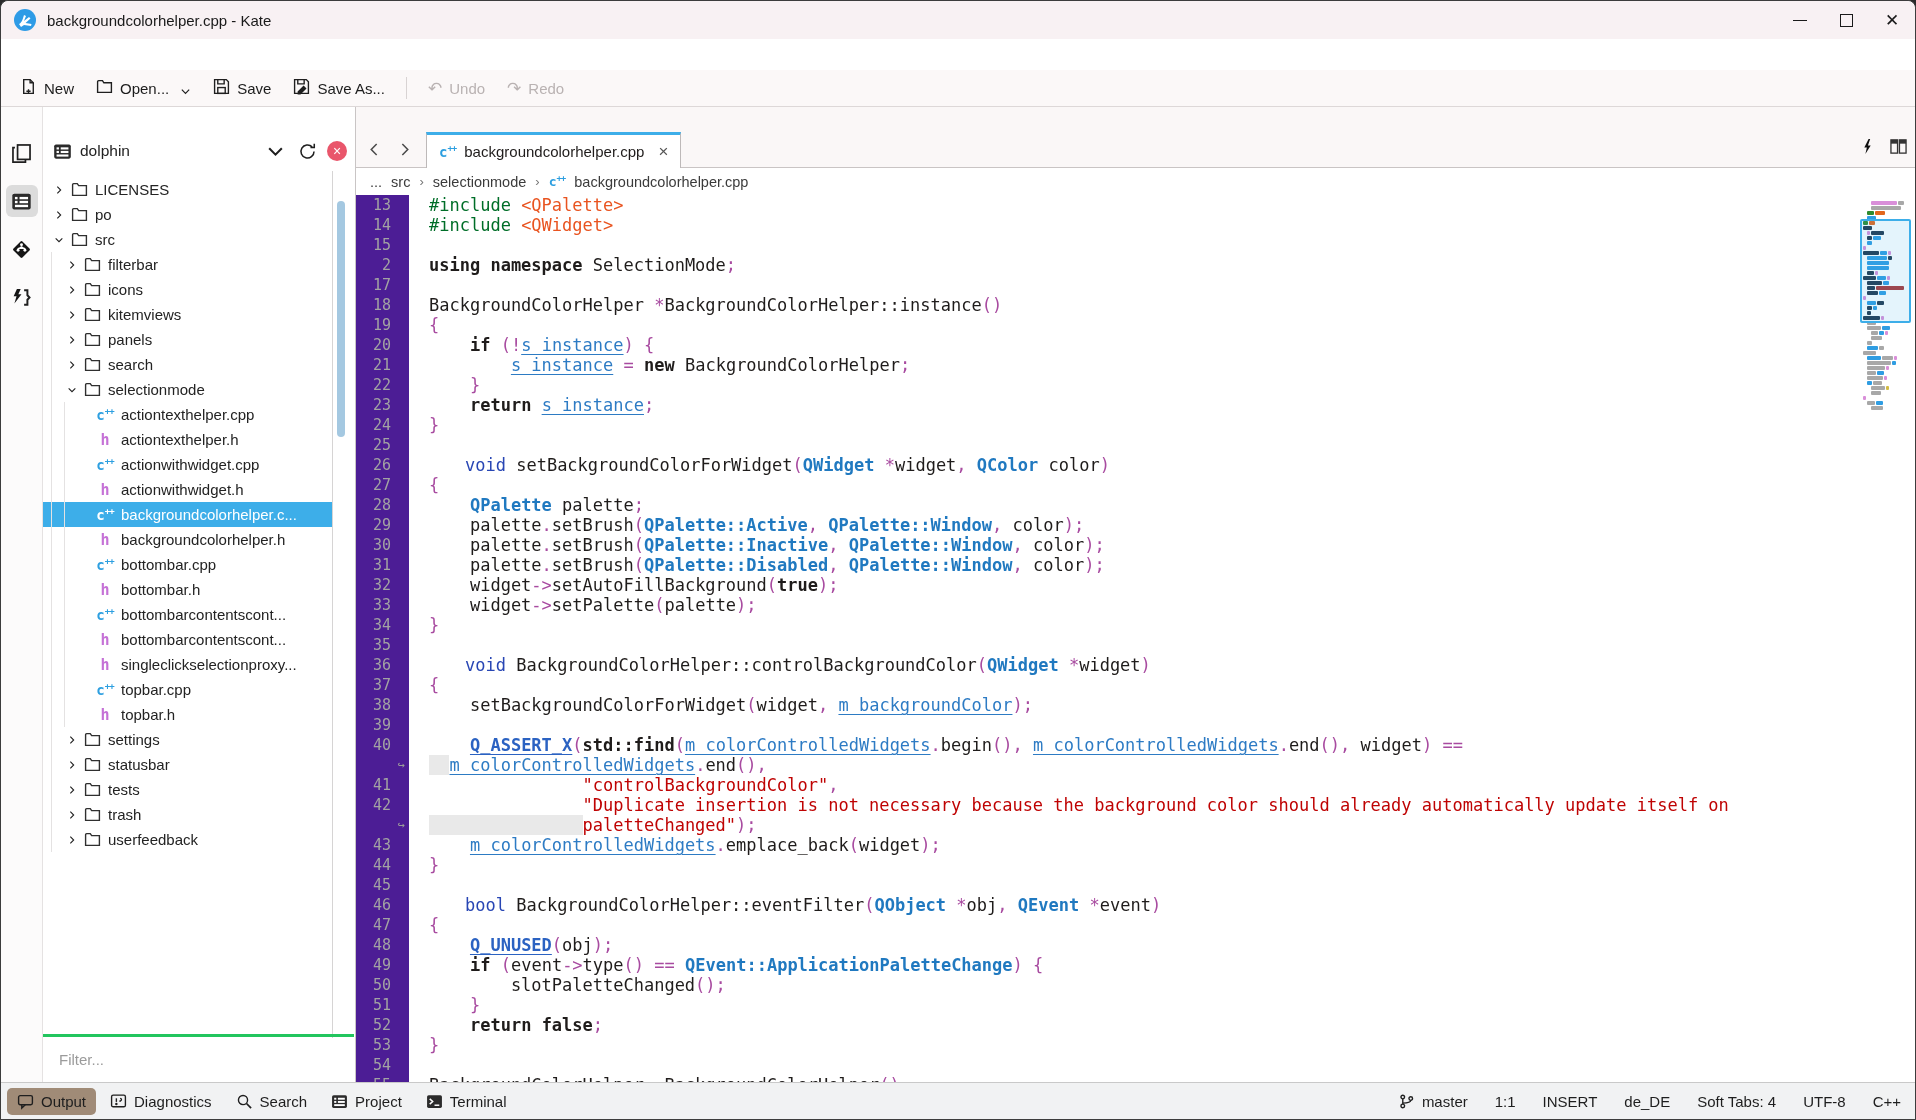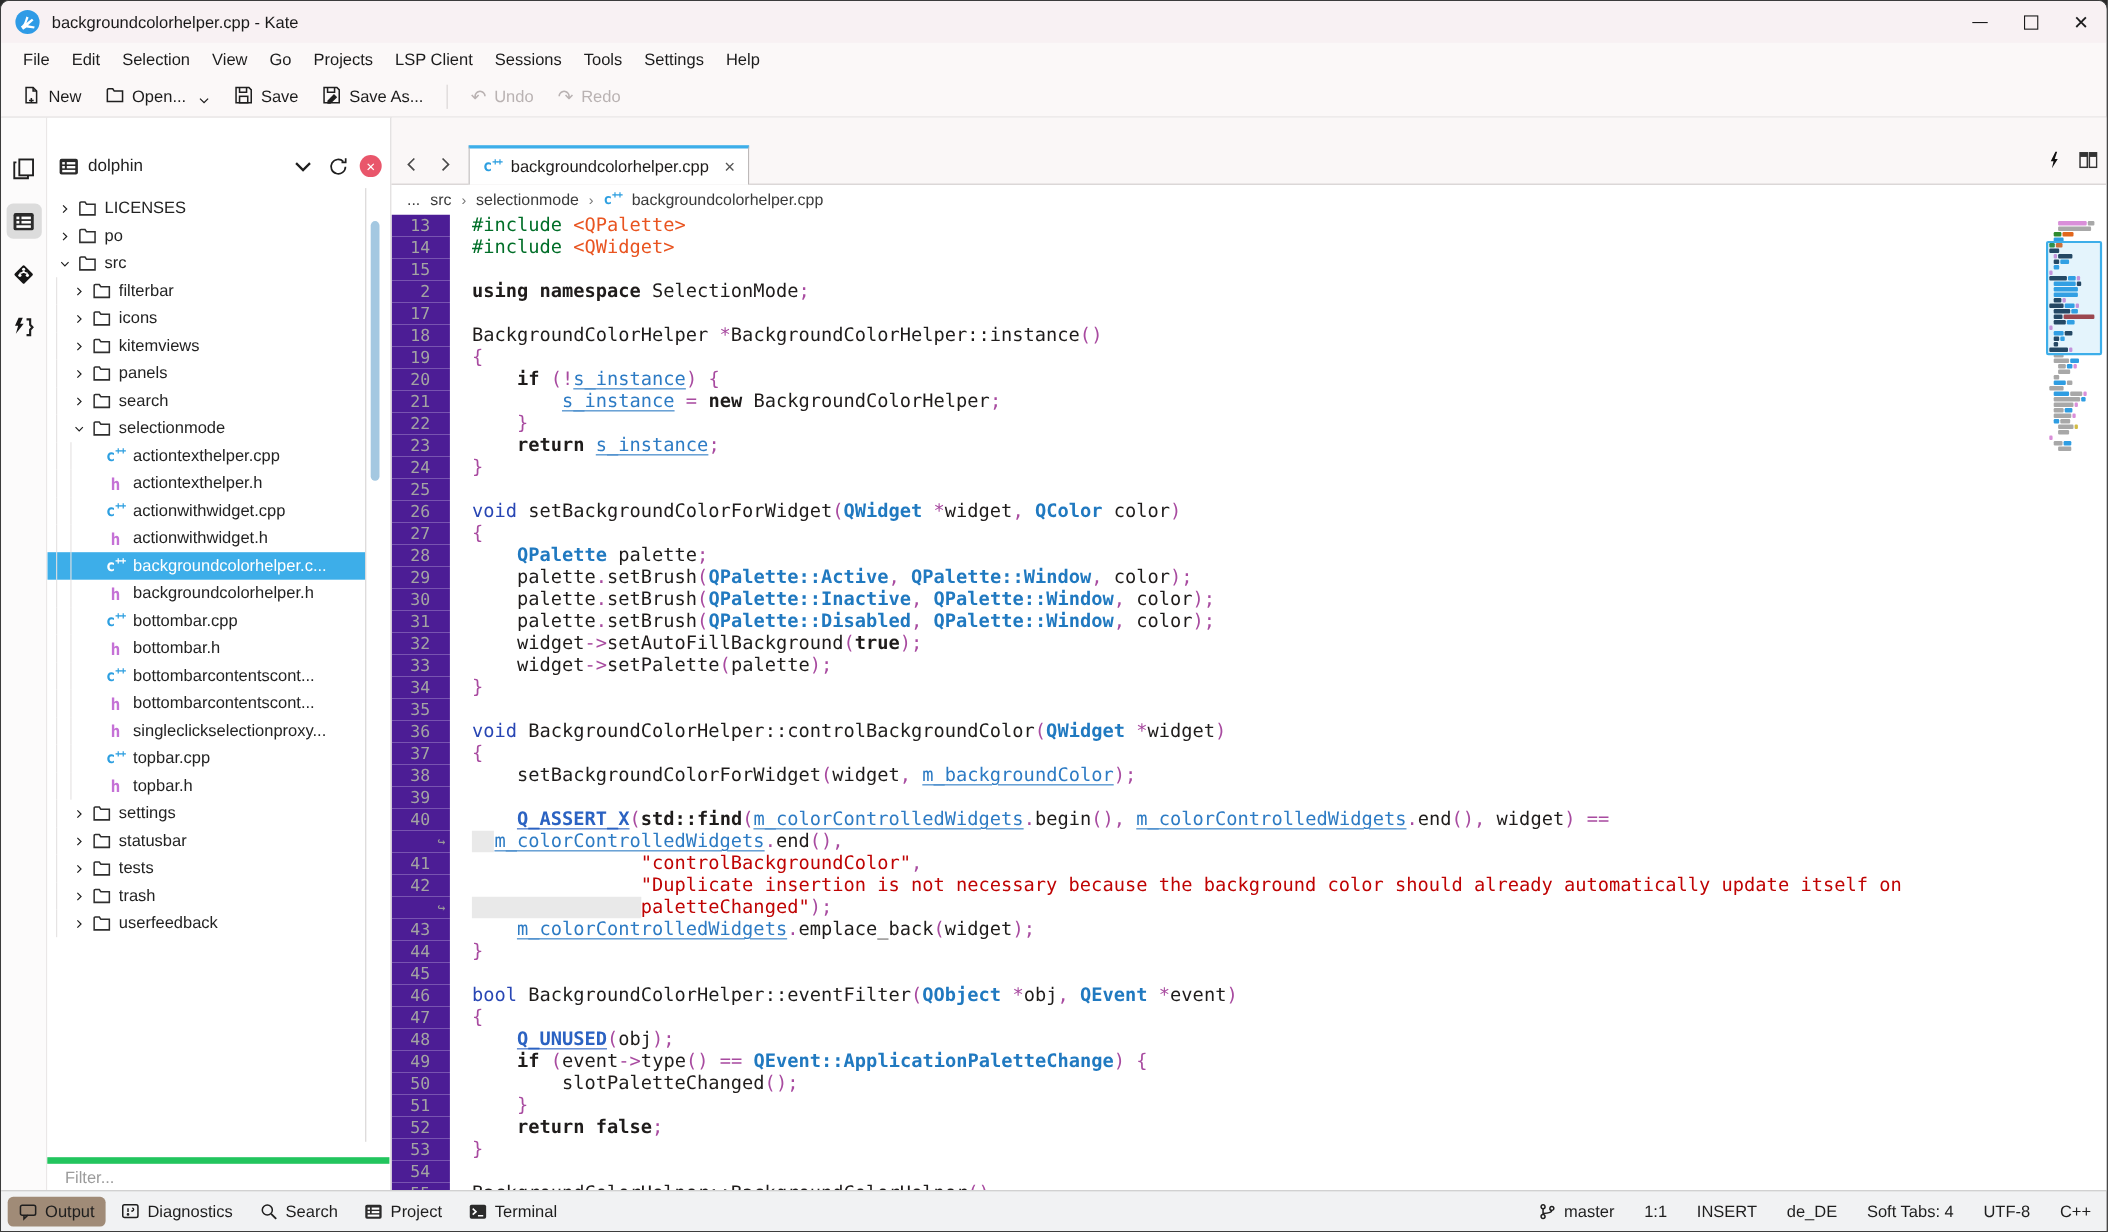--- a/index.html
+++ b/index.html
@@ -51,21 +51,21 @@
   .tree-row .guide{display:inline-block;width:13px;height:25px;border-left:1px solid #e4e2e2;flex:0 0 auto;}
   .tree-row .chev{width:16px;height:16px;flex:0 0 auto;display:flex;align-items:center;justify-content:center;}
   .tree-row .chev svg{width:10px;height:10px;}
   .tree-row .tree-ico{width:20px;height:18px;margin:0 6px 0 2px;flex:0 0 auto;display:flex;align-items:center;justify-content:center;}
   .tree-row .tree-ico svg{width:17px;height:17px;}
   .fi-cpp{color:#2d9fe0;font-weight:bold;font-size:14px;font-family:"DejaVu Sans Mono",monospace;}
   .fi-cpp i{font-style:normal;font-size:9px;vertical-align:super;letter-spacing:-1px;}
   .fi-h{color:#c571d6;font-weight:bold;font-size:15px;font-family:"DejaVu Sans Mono",monospace;}
   .tree-row.selected{background:var(--accent);color:#fff;}
   .tree-row.selected .fi-cpp,.tree-row.selected .fi-cpp i{color:#fff;}
-  .filter-row{position:absolute;left:0;right:1px;bottom:0;height:30px;border-top:6px solid #22c55e;
+  .filter-row{position:absolute;left:0;right:1px;bottom:0;height:48px;border-top:3px solid #22c55e;
     display:flex;align-items:center;padding-left:14px;}
   .filter-row input{border:none;outline:none;font-size:15px;color:#333;width:90%;background:transparent;
     font-family:"Liberation Sans",sans-serif;}
   .filter-row input::placeholder{color:#9b9b9b;}
   
   .editor{position:absolute;left:355px;top:0;right:0;bottom:0;background:#fff;}
   .tabstrip{position:absolute;left:0;top:0;right:0;height:61px;background:#faf7f7;border-bottom:1px solid #c9c4c4;}
   .nav-chevs{position:absolute;left:6px;bottom:6px;display:flex;gap:6px;}
   .nav-chev{width:24px;height:24px;display:flex;align-items:center;justify-content:center;color:#4a4a4a;}
   .nav-chev svg{width:13px;height:13px;}
@@ -78,21 +78,21 @@
     padding-left:14px;gap:9px;font-size:14.5px;color:#3b3b3b;}
   .breadcrumb .sep{color:#777;font-size:13px;}
   .breadcrumb .fi-cpp{font-size:13px;}
   .code-wrap{position:absolute;left:0;top:88px;right:56px;bottom:0;overflow:hidden;}
   .code-row{display:flex;height:20px;white-space:pre;}
   .gutter{flex:0 0 53px;background:#4c1d95;color:#a3a3a3;text-align:right;padding-right:18px;
     font-family:"DejaVu Sans Mono",monospace;font-size:15px;line-height:20px;position:relative;}
   .gutter .wrapmark{position:absolute;right:4px;top:0;font-size:12px;color:#9a9a9a;}
   .code-line{flex:1;padding-left:20px;font-family:"DejaVu Sans Mono",monospace;font-size:17px;line-height:20px;overflow:hidden;}
   .tk-pp{color:var(--pp);} .tk-inc{color:var(--inc);} .tk-kw{color:var(--kw);font-weight:bold;}
-  .tk-ty{color:var(--ty);} .tk-qt{color:var(--qt);font-weight:bold;} .tk-str{color:var(--str);}
+  .tk-ty{color:var(--ty);margin-left:36px;} .tk-qt{color:var(--qt);font-weight:bold;} .tk-str{color:var(--str);}
   .tk-sym{color:var(--sym);} .tk-pl{color:var(--pl);}
   .tk-mem{color:var(--mem);text-decoration:underline;text-underline-offset:3px;text-decoration-thickness:1px;}
   .tk-mac{color:var(--mac);font-weight:bold;text-decoration:underline;text-underline-offset:3px;}
   .tk-gap{background:var(--gap_bg);}
   
   .minimap{position:absolute;right:0;top:88px;width:56px;bottom:0;background:#fff;padding:6px 6px 0 4px;}
   .mm-row{height:5px;display:flex;align-items:flex-start;}
   .mm-bar{height:3.5px;border-radius:1px;margin-right:1px;flex:0 0 auto;}
   .mm-g{background:var(--mm_g);} .mm-p{background:var(--mm_p);} .mm-n{background:var(--mm_n);}
   .mm-b{background:var(--mm_b);} .mm-gr{background:var(--mm_gr);} .mm-o{background:var(--mm_o);}
@@ -124,33 +124,20 @@
       <div class="win-btn">
           <span class="line"></span>
         </div>
       <div class="win-btn">
           <span class="box"></span>
         </div>
       <div class="win-btn">✕</div>
     </div>
   </div>
 
-  <div class="menubar">
-      <div class="menu-item">File</div>
-      <div class="menu-item">Edit</div>
-      <div class="menu-item">Selection</div>
-      <div class="menu-item">View</div>
-      <div class="menu-item">Go</div>
-      <div class="menu-item">Projects</div>
-      <div class="menu-item">LSP Client</div>
-      <div class="menu-item">Sessions</div>
-      <div class="menu-item">Tools</div>
-      <div class="menu-item">Settings</div>
-      <div class="menu-item">Help</div>
-    </div>
   <div class="toolbar">
       <div class="tb-btn">
         <span><svg viewBox="0 0 16 16" fill="none" stroke="#1f1f1f" stroke-width="1.3">
             <path d="M3.5 1.5h6l3 3v10h-9z"></path>
             <path d="M9.5 1.5v3h3"></path>
             <path d="M6 12.5h4M8 10.5v4"></path>
           </svg></span>
         <span>New</span>
       </div>
       <div class="tb-btn">

